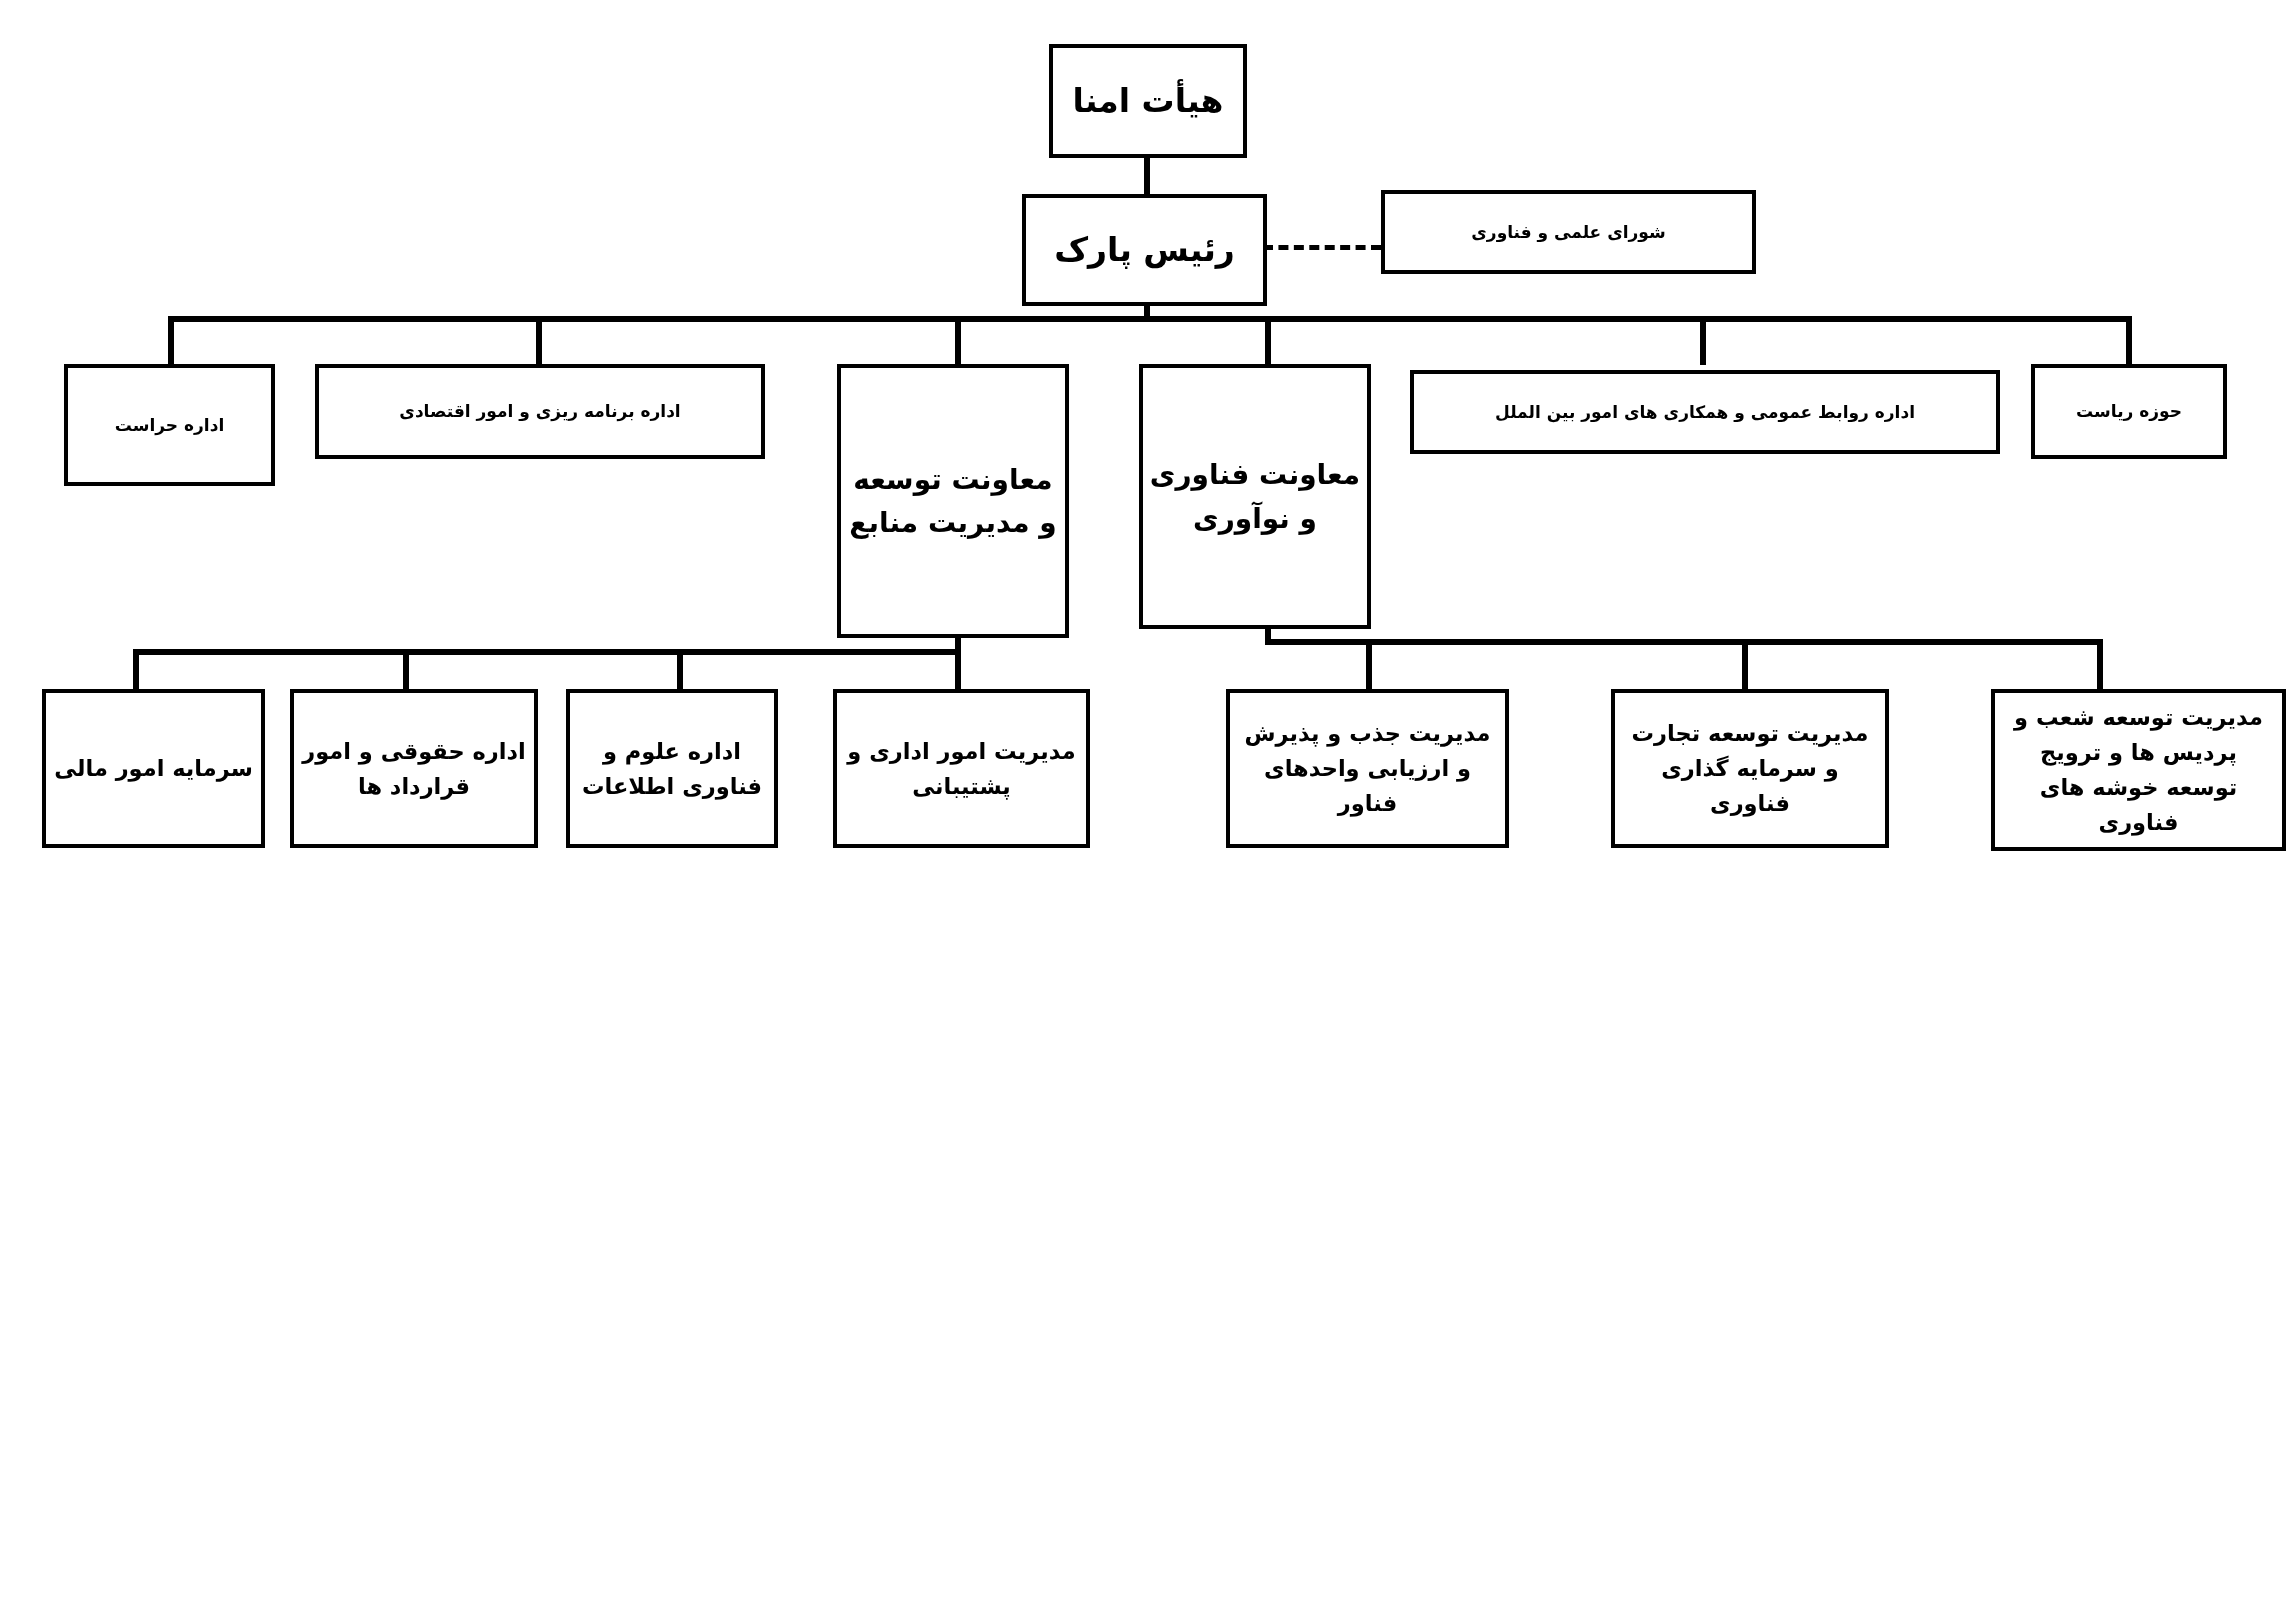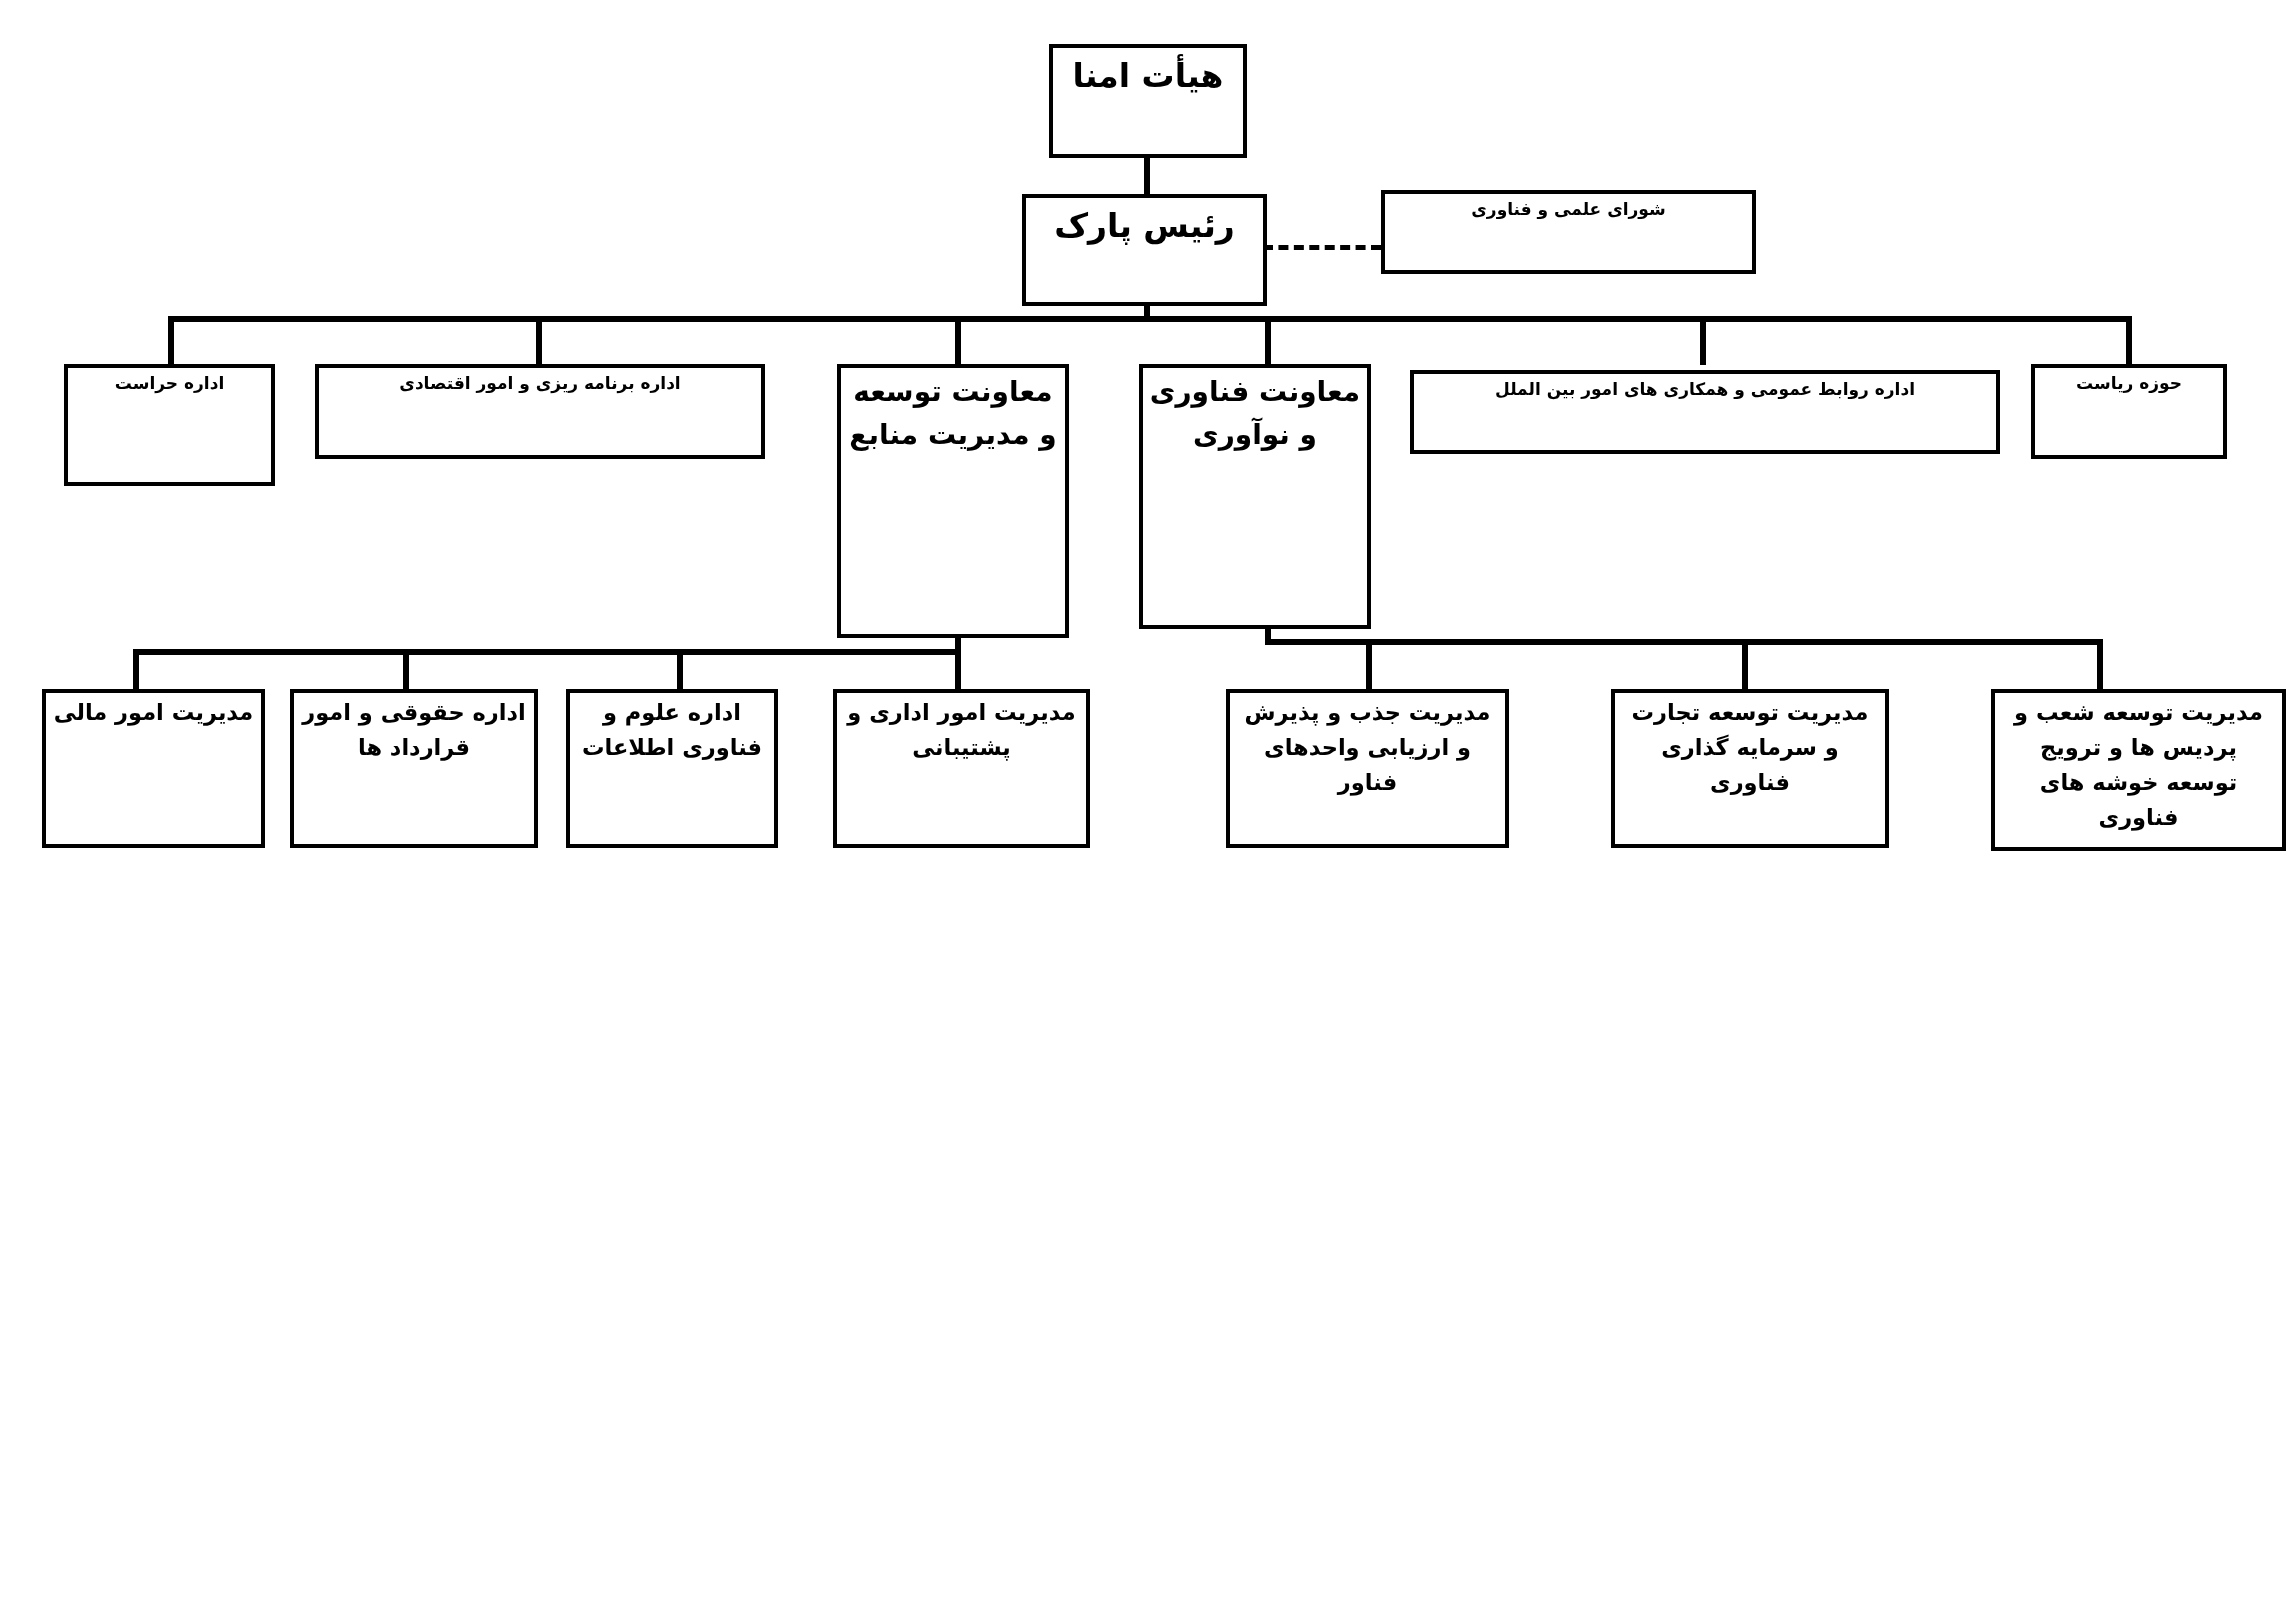--- a/index.html
+++ b/index.html
@@ -18,20 +18,21 @@
     height: 1621px;
     background: #ffffff;
     overflow: hidden;
   }
   .node {
     position: absolute;
     box-sizing: border-box;
     border: 4.9px solid #000000;
     background: #ffffff;
     display: flex;
+    align-items: center;
     justify-content: center;
     text-align: center;
     line-height: 1.55;
     font-weight: bold;
     z-index: 3;
     padding: 2px 5.9px;
   }
   .node span {
     display: block;
     width: 100%;
@@ -116,21 +117,21 @@
 
   <div class="node lbl-md" style="left:1411px; top:370px; width:590px; height:84px;">
     <span>اداره روابط عمومی و همکاری های امور بین الملل</span>
   </div>
 
   <div class="node lbl-md" style="left:2032px; top:364px; width:196px; height:95px;">
     <span>حوزه ریاست</span>
   </div>
 
   <div class="node lbl-sm" style="left:43px; top:689px; width:223px; height:159px;">
-    <span>مدیریت امور مالی</span>
+    <span>سرمایه امور مالی</span>
   </div>
 
   <div class="node lbl-sm" style="left:291px; top:689px; width:248px; height:159px;">
     <span>اداره حقوقی و امور قرارداد ها</span>
   </div>
 
   <div class="node lbl-sm" style="left:567px; top:689px; width:212px; height:159px;">
     <span>اداره علوم و فناوری اطلاعات</span>
   </div>
 

